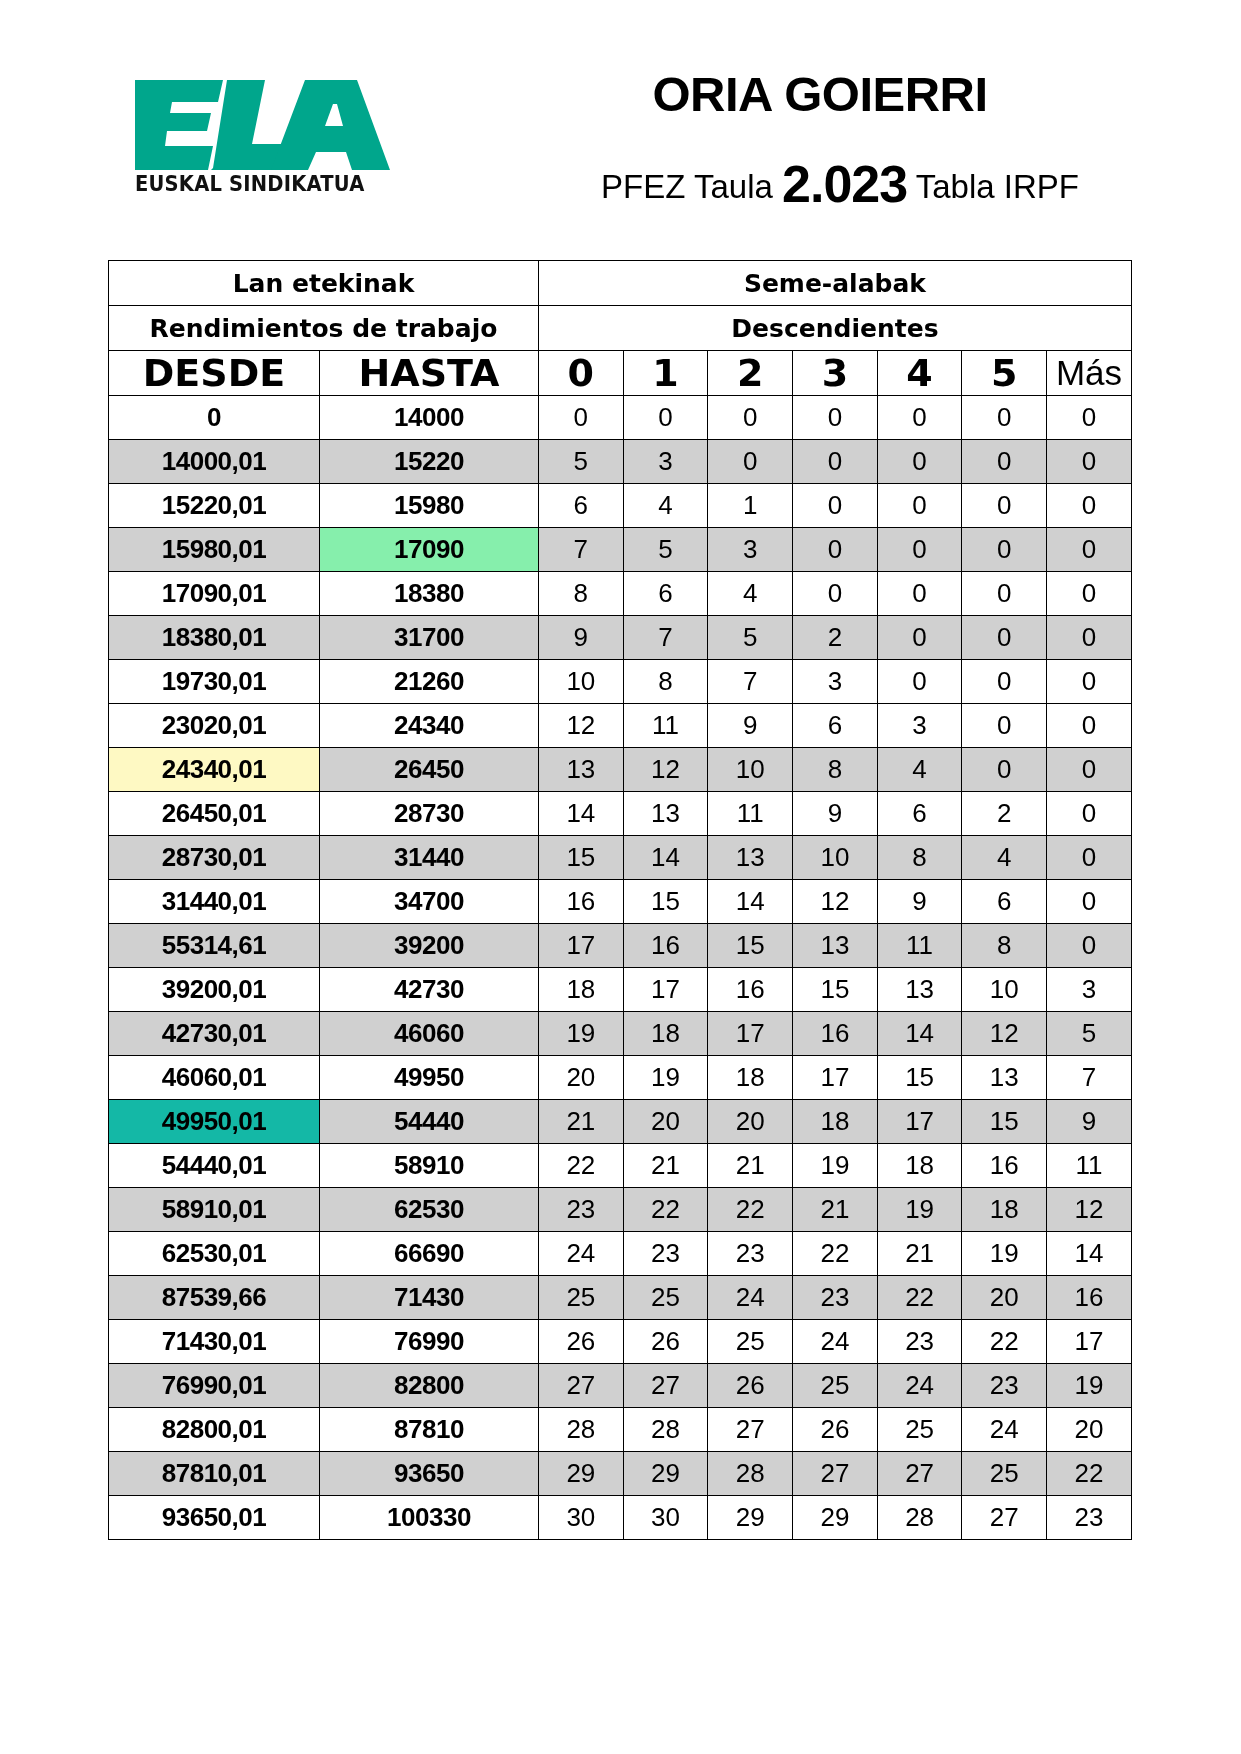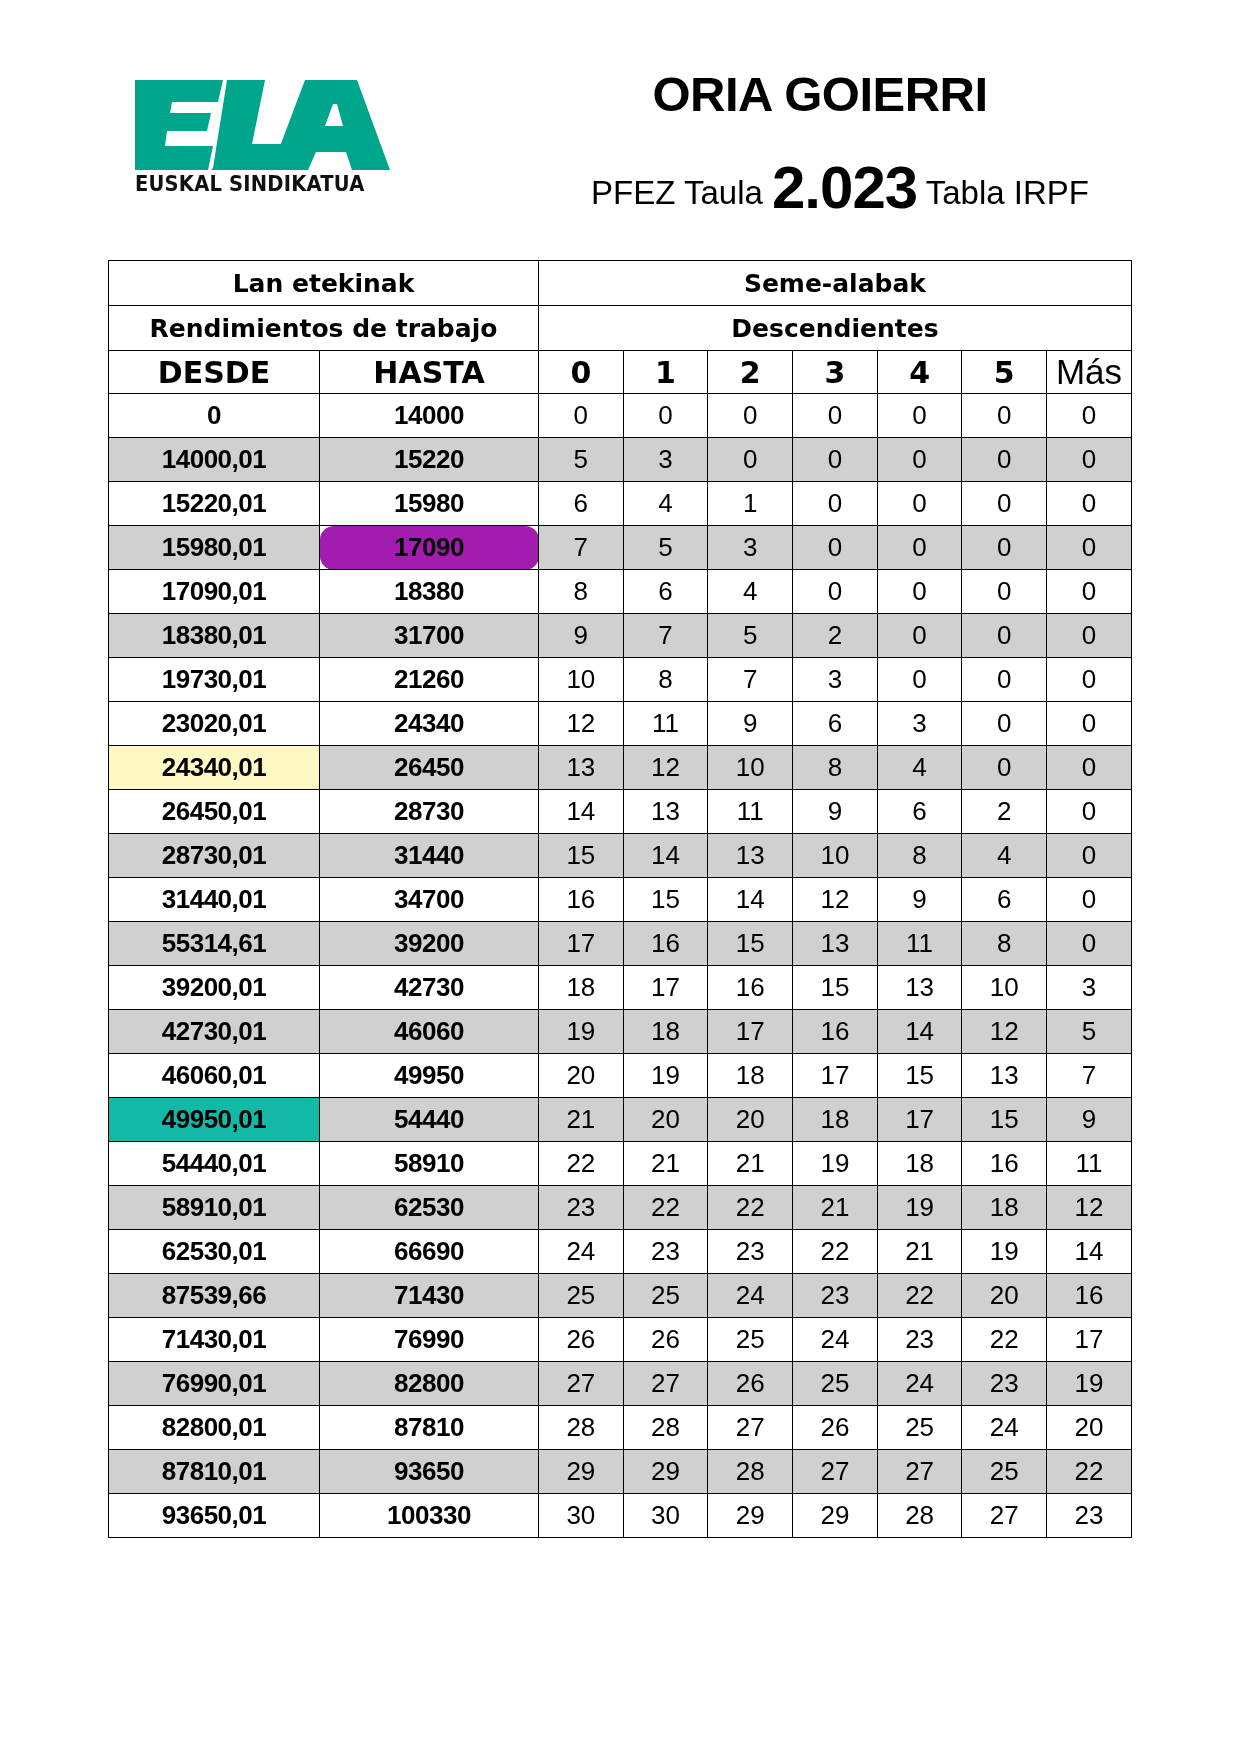--- a/index.html
+++ b/index.html
@@ -53,21 +53,21 @@
       left: 560px;
       top: 158px;
       width: 560px;
       text-align: center;
       font-size: 33px;
       line-height: 1;
       white-space: nowrap;
     }
     .subtitle .year {
       font-weight: bold;
-      font-size: 60px;
+      font-size: 52px;
       vertical-align: -4px;
       letter-spacing: -1px;
     }
     table.irpf {
       position: absolute;
       left: 108px;
       top: 260px;
       width: 1023px;
       border-collapse: collapse;
       table-layout: fixed;
@@ -83,21 +83,21 @@
     table.irpf th {
       font-family: "DejaVu Sans", sans-serif;
       font-weight: bold;
     }
     tr.h1 th, tr.h2 th {
       height: 44px;
       font-size: 25px;
     }
     tr.h3 th {
       height: 42px;
-      font-size: 30px;
+      font-size: 38px;
     }
     tr.h3 th.mas {
       font-family: "Liberation Sans", sans-serif;
       font-weight: normal;
       font-size: 35px;
     }
     tr.row td {
       height: 43px;
       font-size: 26px;
     }
@@ -204,21 +204,21 @@
         <td class="num">6</td>
         <td class="num">4</td>
         <td class="num">1</td>
         <td class="num">0</td>
         <td class="num">0</td>
         <td class="num">0</td>
         <td class="num">0</td>
       </tr>
       <tr class="row shaded">
         <td class="range" style="background: rgb(208, 208, 208);">15980,01</td>
-        <td class="range sep" style="background: #a21caf; border-radius: 14px;">17090</td>
+        <td class="range sep" style="background: #86efac;">17090</td>
         <td class="num" style="background: rgb(208, 208, 208);">7</td>
         <td class="num" style="background: rgb(208, 208, 208);">5</td>
         <td class="num" style="background: rgb(208, 208, 208);">3</td>
         <td class="num" style="background: rgb(208, 208, 208);">0</td>
         <td class="num" style="background: rgb(208, 208, 208);">0</td>
         <td class="num" style="background: rgb(208, 208, 208);">0</td>
         <td class="num" style="background: rgb(208, 208, 208);">0</td>
       </tr>
       <tr class="row">
         <td class="range">17090,01</td>

